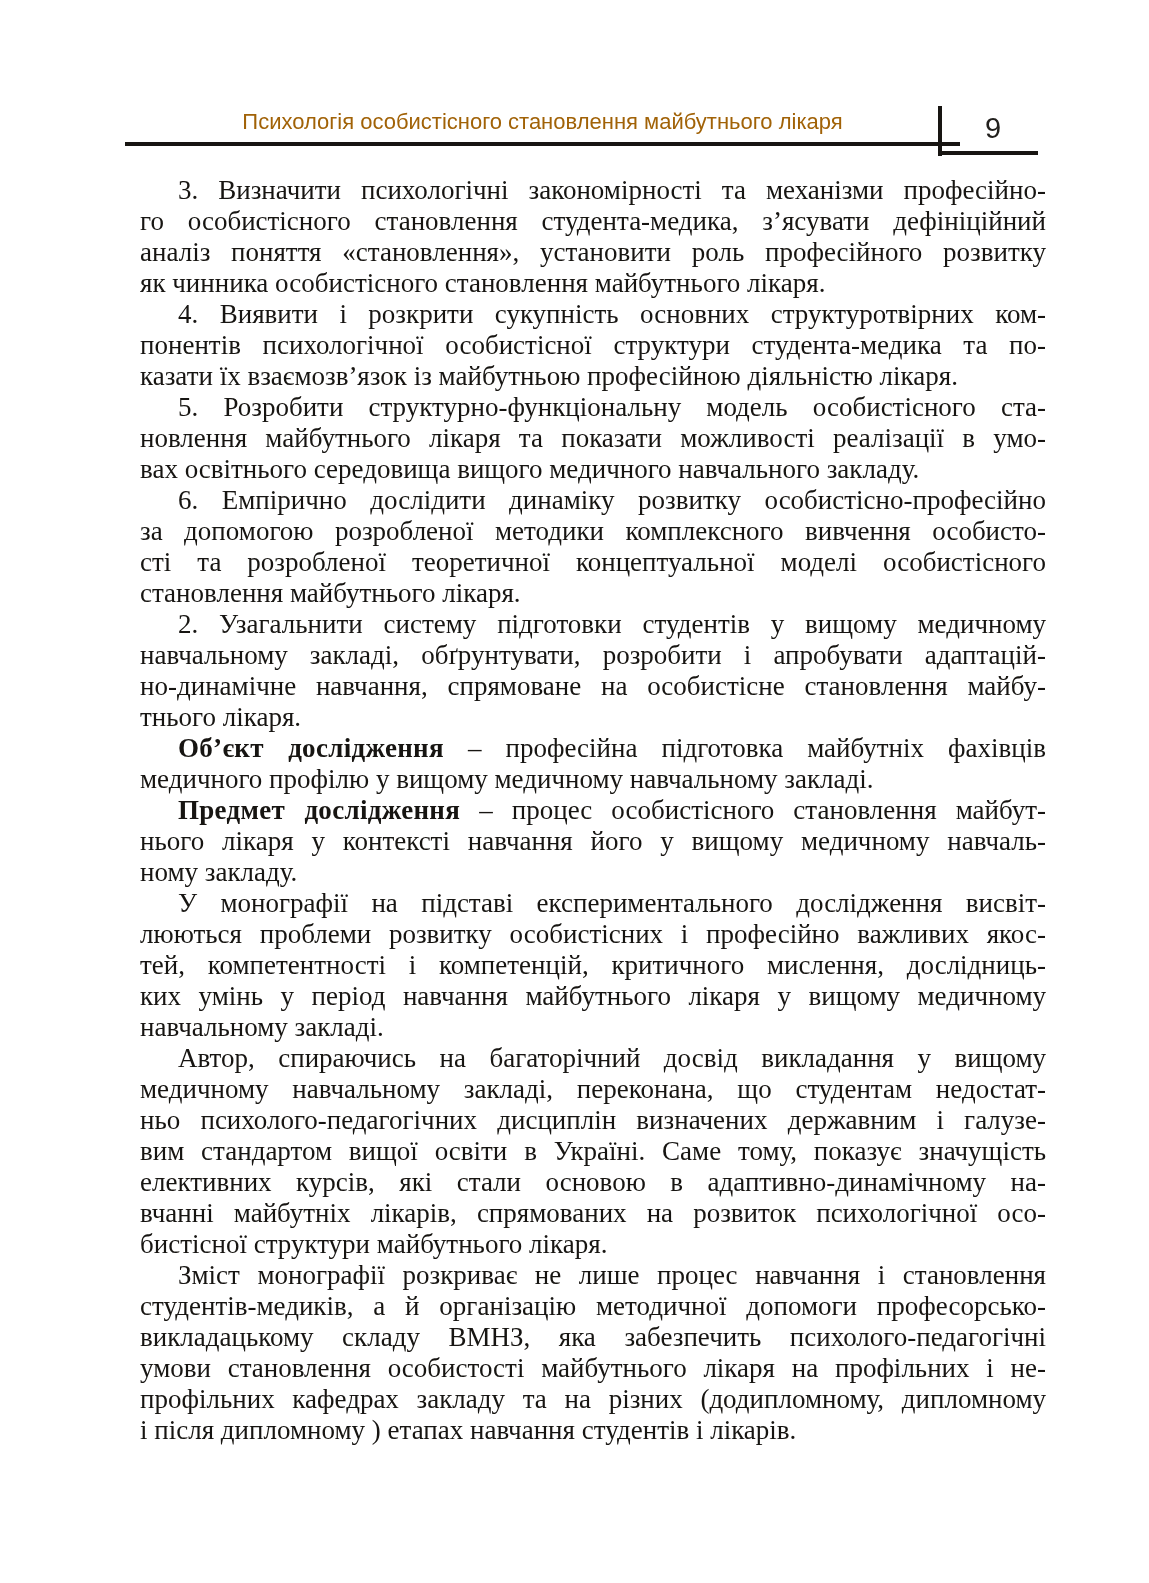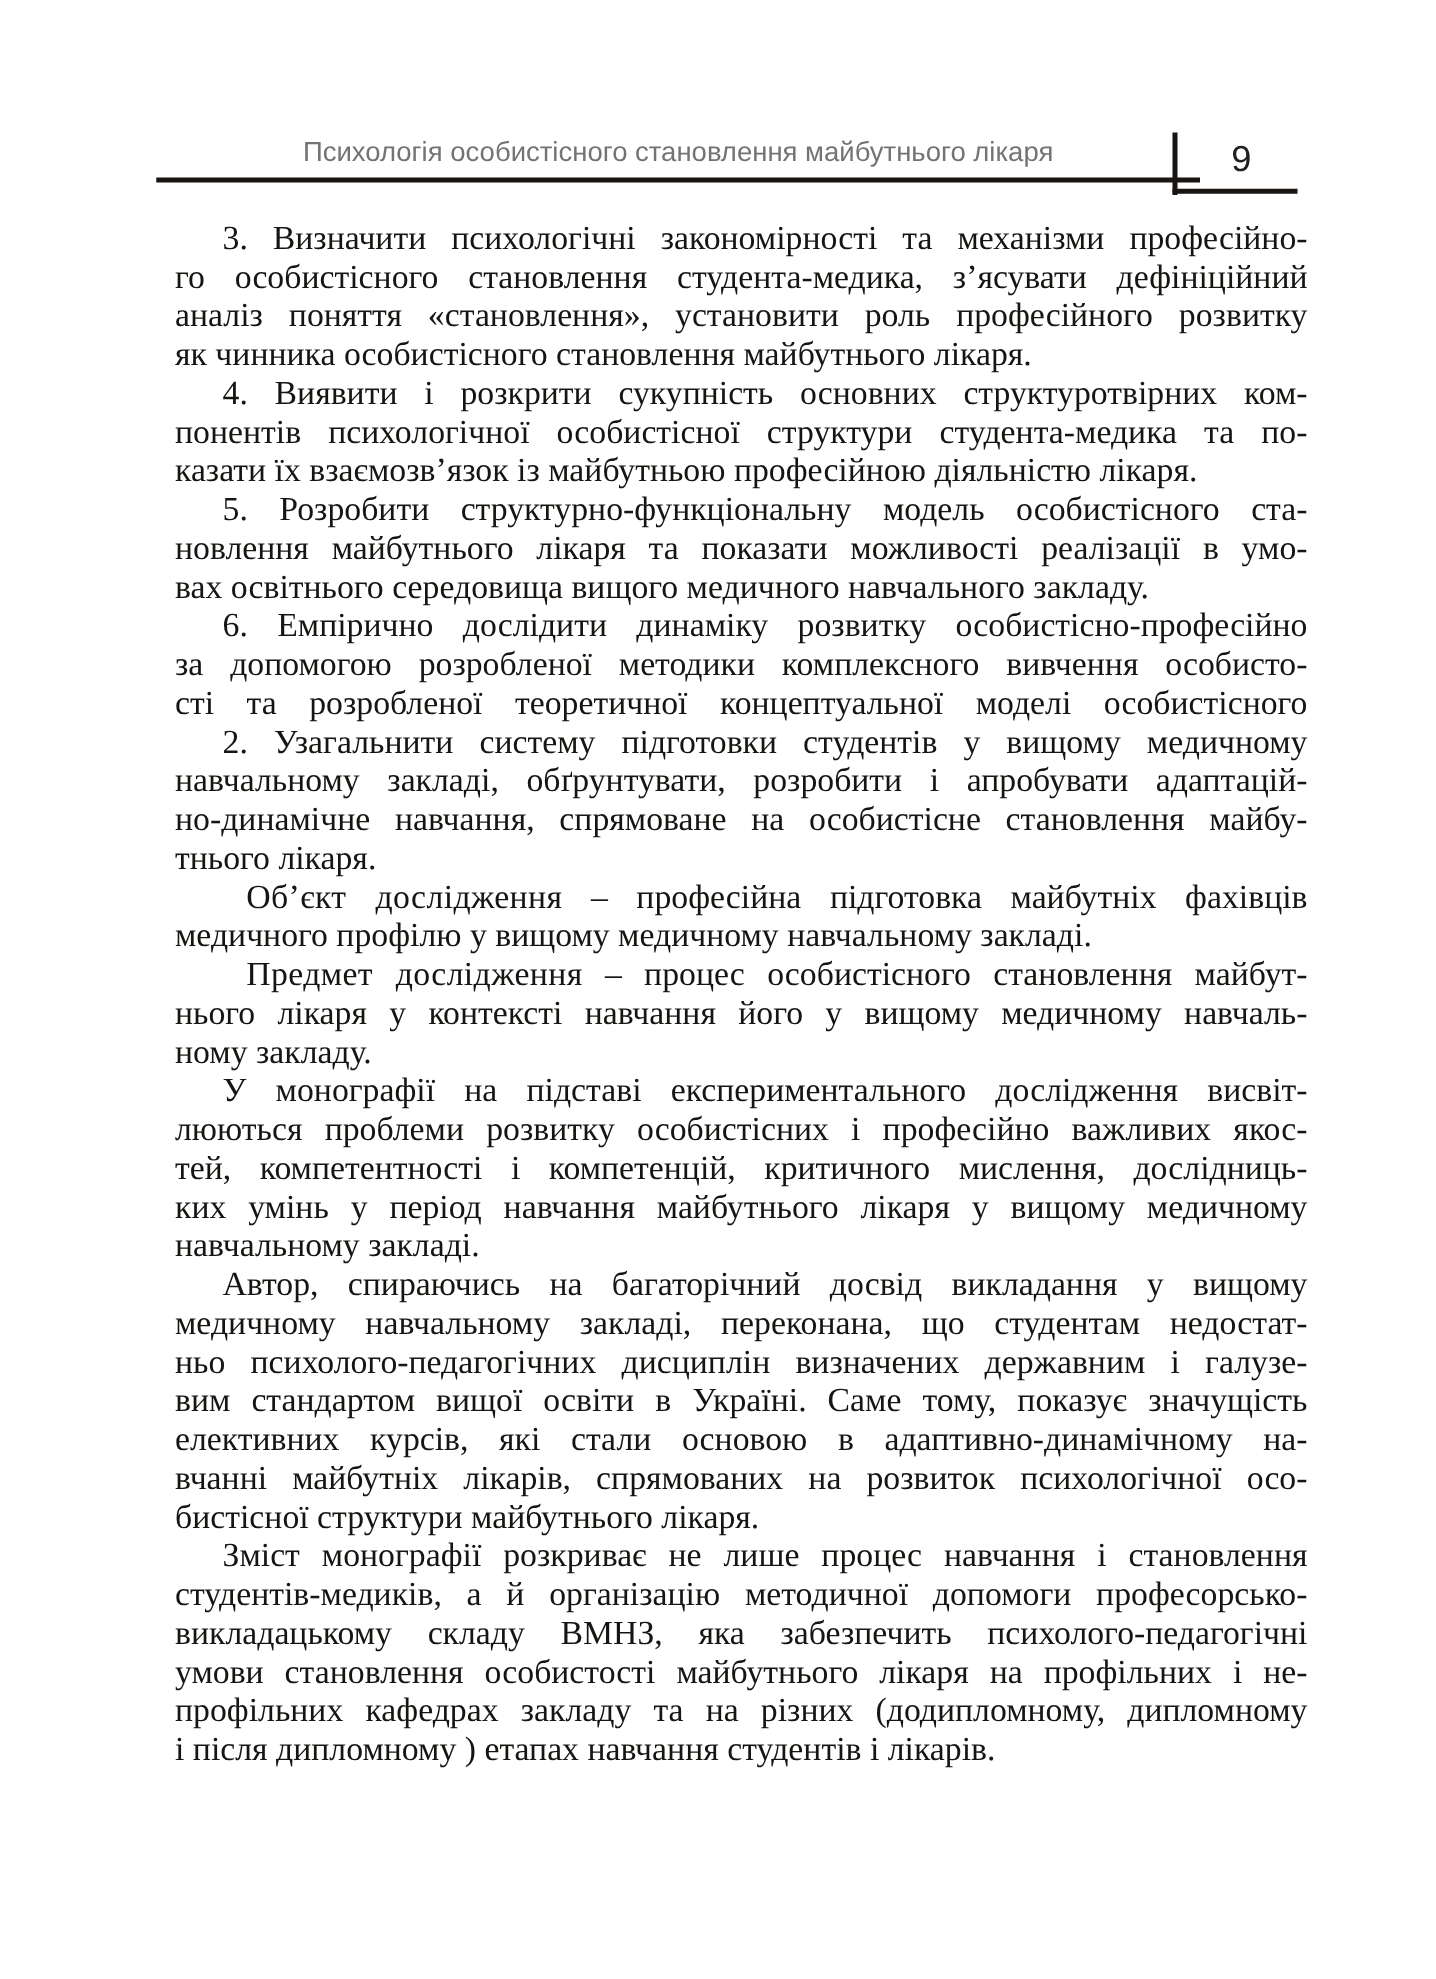--- a/index.html
+++ b/index.html
@@ -19,21 +19,21 @@
   
   .running-head {
     position: absolute;
     left: 125px;
     top: 108px;
     width: 835px;
     text-align: center;
     font-family: "Liberation Sans", "DejaVu Sans", sans-serif;
     font-size: 22px;
     line-height: 28px;
-    color: #737373;
+    color: #a16207;
     white-space: nowrap;
   }
   .rule-main {
     position: absolute;
     left: 125px;
     top: 142px;
     width: 835px;
     height: 4px;
     background: #181512;
   }
@@ -76,21 +76,21 @@
     font-size: 27px;
     line-height: 31px;
     height: 31px;
     white-space: nowrap;
     text-align: justify;
     text-align-last: justify;
     overflow: visible;
   }
   .line.first { padding-left: 38px; }
   .line.last  { text-align-last: left; }
-  .line b { font-weight: normal; letter-spacing: 0.3px; margin-left: 19px; }
+  .line b { font-weight: bold; letter-spacing: 0.3px; }
 </style>
 </head>
 <body>
 
 <div class="page">
 
   <div class="running-head">Психологія особистісного становлення майбутнього лікаря</div>
 
   <div class="page-number">9</div>
 
@@ -112,20 +112,21 @@
       </div>
       <div class="para">
         <div class="line first"><span>5. Розробити структурно-функціональну модель особистісного ста-</span></div>
         <div class="line"><span>новлення майбутнього лікаря та показати можливості реалізації в умо-</span></div>
         <div class="line last"><span>вах освітнього середовища вищого медичного навчального закладу.</span></div>
       </div>
       <div class="para">
         <div class="line first"><span>6. Емпірично дослідити динаміку розвитку особистісно-професійно</span></div>
         <div class="line"><span>за допомогою розробленої методики комплексного вивчення особисто-</span></div>
         <div class="line"><span>сті та розробленої теоретичної концептуальної моделі особистісного</span></div>
+        <div class="line last"><span>становлення майбутнього лікаря.</span></div>
       </div>
       <div class="para">
         <div class="line first"><span>2. Узагальнити систему підготовки студентів у вищому медичному</span></div>
         <div class="line"><span>навчальному закладі, обґрунтувати, розробити і апробувати адаптацій-</span></div>
         <div class="line"><span>но-динамічне навчання, спрямоване на особистісне становлення майбу-</span></div>
         <div class="line last"><span>тнього лікаря.</span></div>
       </div>
       <div class="para">
         <div class="line first"><b>Об’єкт дослідження</b><span> – професійна підготовка майбутніх фахівців</span></div>
         <div class="line last"><span>медичного профілю у вищому медичному навчальному закладі.</span></div>

